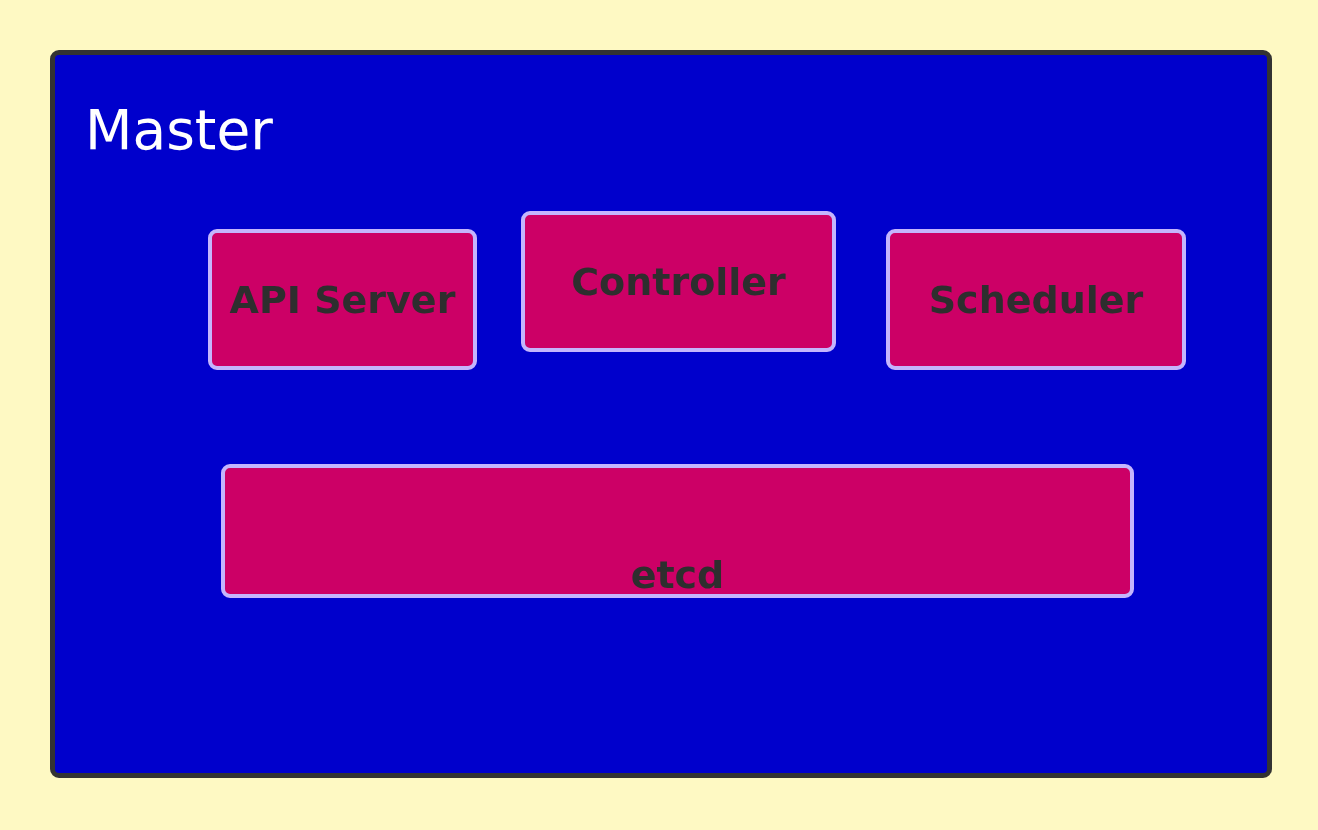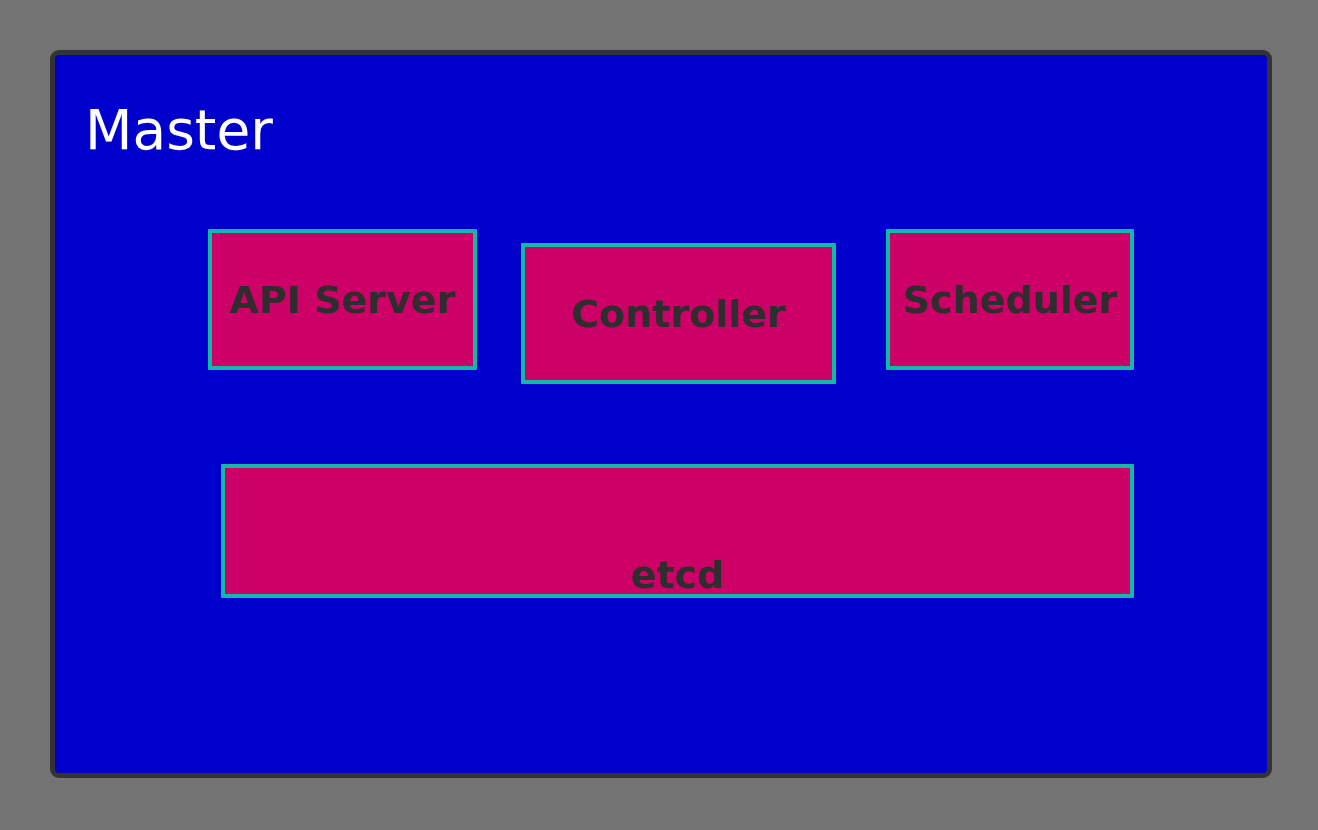--- a/index.html
+++ b/index.html
@@ -12,21 +12,21 @@
     width: 1318px;
     height: 830px;
     overflow: hidden;
     font-family: "DejaVu Sans", "Liberation Sans", sans-serif;
   }
 
   #diagram-canvas {
     position: relative;
     width: 1318px;
     height: 830px;
-    background: #737373;
+    background: #fef9c3;
   }
 
   
   .master-panel {
     position: absolute;
     left: 50px;
     top: 50px;
     width: 1222px;
     height: 728px;
     box-sizing: border-box;
@@ -47,22 +47,22 @@
     line-height: 1;
     letter-spacing: 0px;
     white-space: nowrap;
   }
 
   
   .component-box {
     position: absolute;
     box-sizing: border-box;
     background: #CC0066;
-    border: 4px solid #14b8a6;
-    border-radius: 1px;
+    border: 4px solid #c4b5fd;
+    border-radius: 9px;
     display: flex;
     align-items: center;
     justify-content: center;
   }
 
   .component-label {
     color: #2E2E2E;
     font-family: "DejaVu Sans", "Liberation Sans", sans-serif;
     font-size: 38px;
     font-weight: bold;
@@ -73,28 +73,28 @@
 
   
   .box-api-server {
     left: 153px;
     top: 174px;
     width: 269px;
     height: 141px;
   }
   .box-controller {
     left: 466px;
-    top: 188px;
+    top: 156px;
     width: 315px;
     height: 141px;
   }
   .box-scheduler {
     left: 831px;
     top: 174px;
-    width: 248px;
+    width: 300px;
     height: 141px;
   }
   .box-etcd {
     left: 166px;
     top: 409px;
     width: 913px;
     height: 134px;
     align-items: flex-end;
   }
 </style>

